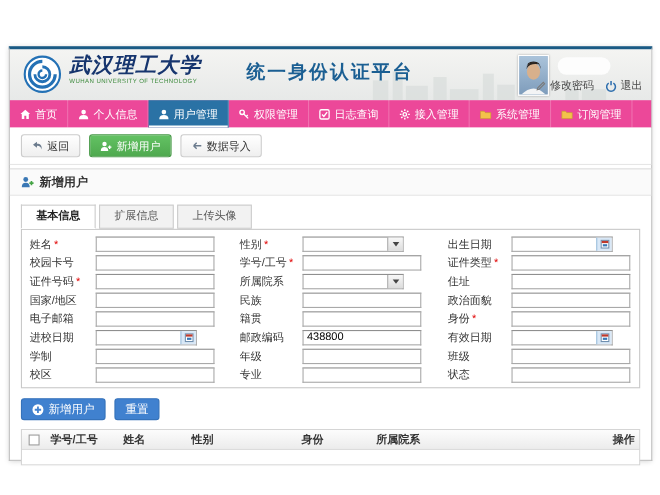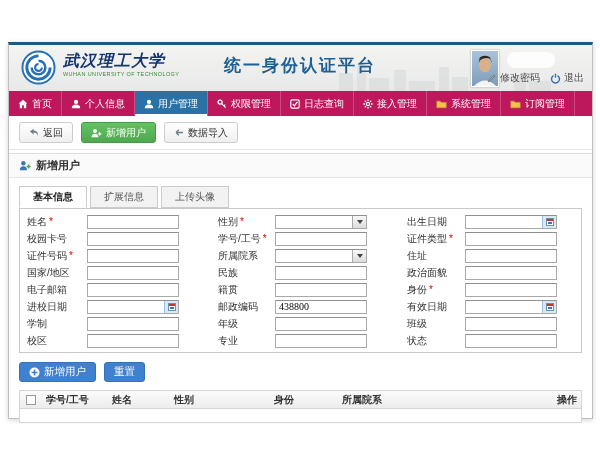--- a/index.html
+++ b/index.html
@@ -3,29 +3,29 @@
 <meta charset="utf-8">
 <style>
   html,body{margin:0;padding:0;}
   body{width:600px;height:450px;background:#ffffff;font-family:"Liberation Sans",sans-serif;position:relative;overflow:hidden;}
   .window{position:absolute;left:8px;top:42px;width:583px;height:373px;background:#fff;border:1px solid #bfbfbf;border-top:3px solid #1a5a84;box-shadow:0 1px 5px rgba(0,0,0,.18);}
   
   .hdr{position:relative;height:46px;background:linear-gradient(#f4f4f2,#e7e9e8);overflow:hidden;}
   .citysil{position:absolute;bottom:0;background:#d7dbda;opacity:.65;}
   .logo{position:absolute;left:12px;top:5px;width:35px;height:35px;}
   .uni-block{position:absolute;left:54px;top:6px;}
-  .uni-cn{font-family:Liberation Sans, sans-serif;font-style:italic;font-weight:bold;font-size:16px;color:#16356e;letter-spacing:1px;line-height:19px;}
+  .uni-cn{font-family:Liberation Mono, monospace;font-style:italic;font-weight:bold;font-size:19px;color:#16356e;letter-spacing:1px;line-height:19px;}
   .uni-en{font-size:5.5px;color:#3c8a3c;letter-spacing:.4px;margin-top:1px;}
   .plat-title{position:absolute;left:215px;top:9px;font-size:17px;font-weight:bold;color:#1b5f93;letter-spacing:2px;}
   .avatar{position:absolute;left:462px;top:5px;width:26px;height:35px;border:1px solid #fff;box-shadow:0 0 2px rgba(0,0,0,.3);}
   .blob{position:absolute;left:498px;top:7px;width:48px;height:16px;background:#fdfdfd;border-radius:8px;opacity:.95;}
   .hdr-links{position:absolute;right:8px;bottom:6px;display:flex;align-items:center;gap:10px;}
   .hdr-link{display:flex;align-items:center;gap:3px;font-size:10px;color:#4a4a4a;cursor:pointer;}
   
-  .nav{height:25px;background:#be185d;display:flex;}
+  .nav{height:25px;background:#ec4899;display:flex;}
   .nav-tab{display:flex;align-items:center;gap:4px;padding:0 9px;font-size:10px;color:#fff;border-right:1px solid rgba(255,255,255,.22);cursor:pointer;}
   .nav-tab.active{background:#2a72a5;box-shadow:inset 0 -2px 0 #fff;}
   
   .toolbar{height:34px;background:#fff;border-bottom:1px solid #e6e6e6;display:flex;align-items:center;gap:8px;padding:0 10px;box-sizing:border-box;}
   .btn{display:inline-flex;align-items:center;gap:4px;height:21px;padding:0 9px;font-size:10px;border-radius:3px;cursor:pointer;box-sizing:border-box;}
   .btn-light{background:linear-gradient(#ffffff,#efefef);border:1px solid #cccccc;color:#333;}
   .btn-green{background:linear-gradient(#63c263,#4fa94f);border:1px solid #459845;color:#fff;}
   .btn-blue{background:#4081cf;border:1px solid #3572ba;color:#fff;font-size:10.5px;height:20px;}
   
   .spacer{height:3px;}
@@ -36,21 +36,21 @@
   .tab.active{background:#fff;border-bottom:1px solid #fff;margin-bottom:-1px;color:#222;font-weight:bold;}
   .form-box{margin:0 10px;border:1px solid #c9c9c9;background:#fff;padding:4px 0 3px;position:relative;z-index:1;}
   .form-row{display:flex;align-items:center;height:17px;padding-left:7px;}
   .fg{display:flex;}
   .fg.c1{width:191px;}
   .fg.c2{width:189px;}
   .fg.c3{flex:1;}
   .lbl{font-size:10px;color:#333;white-space:nowrap;}
   .c1 .lbl{width:60px;} .c2 .lbl{width:57px;} .c3 .lbl{width:58px;}
   .req{color:#e00000;margin-left:2px;font-size:10px;}
-  .inp{width:92px;height:14px;border:1px solid #a9a9a9;border-top-color:#8f8f8f;font-size:10px;padding:0 3px;box-sizing:border-box;background:#fff;font-family:Liberation Serif, serif;}
+  .inp{width:108px;height:14px;border:1px solid #a9a9a9;border-top-color:#8f8f8f;font-size:10px;padding:0 3px;box-sizing:border-box;background:#fff;font-family:Liberation Sans, sans-serif;}
   .selwrap{position:relative;width:92px;height:14px;box-sizing:border-box;border:1px solid #a9a9a9;border-top-color:#8f8f8f;background:#fff;cursor:pointer;}
   .selbtn{position:absolute;right:0;top:0;width:13px;height:12px;background:linear-gradient(#f8f8f8,#dcdcdc);border-left:1px solid #a9a9a9;display:flex;align-items:center;justify-content:center;}
   .selbtn:after{content:"";border:3px solid transparent;border-top:4px solid #444;margin-top:4px;}
   .datewrap{position:relative;width:92px;height:14px;box-sizing:border-box;border:1px solid #a9a9a9;border-top-color:#8f8f8f;background:#fff;}
   .calbtn{position:absolute;right:0;top:0;width:13px;height:12px;background:#d9e8f7;border-left:1px solid #9fc0dd;display:flex;align-items:center;justify-content:center;cursor:pointer;}
   .calglyph{width:8px;height:8px;background:#fff;border:1px solid #6f8fb0;box-sizing:border-box;position:relative;}
   .calglyph:before{content:"";position:absolute;left:0;top:0;right:0;height:2px;background:#c0392b;}
   .calglyph:after{content:"";position:absolute;left:1px;bottom:1px;width:4px;height:2px;background:#3a78b5;}
   
   .actions{display:flex;gap:8px;margin:9px 10px 0;}

